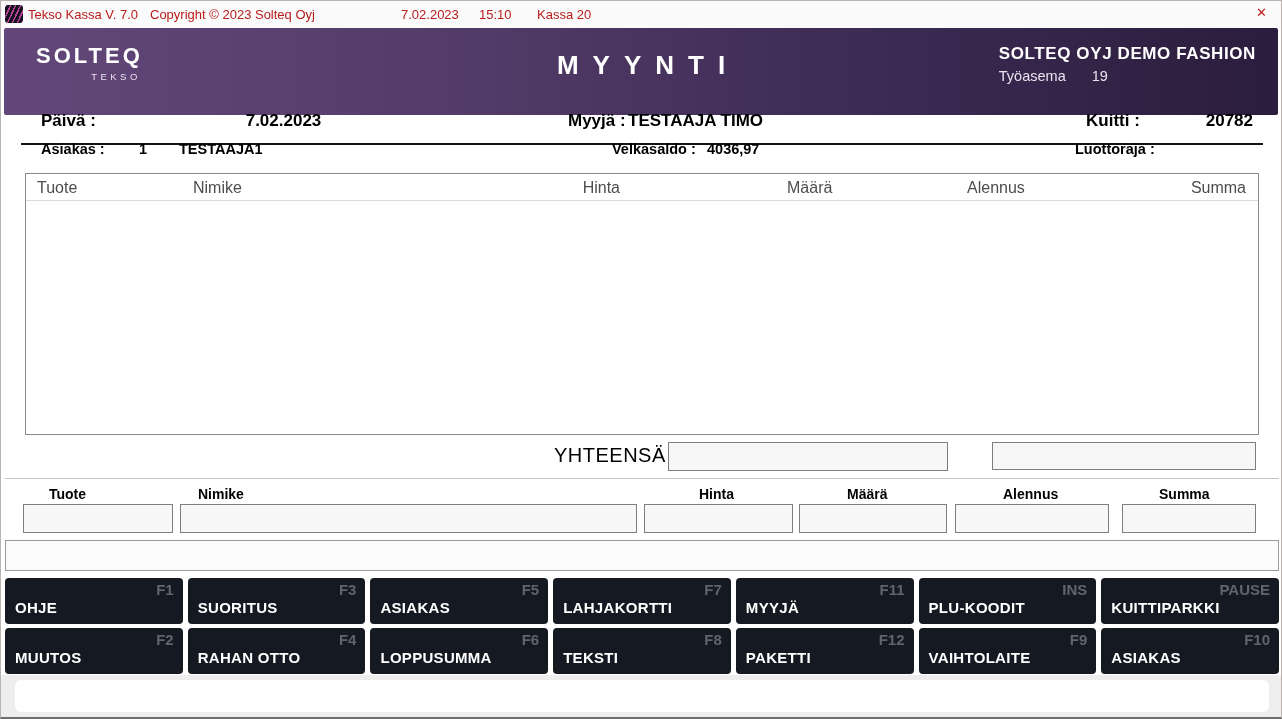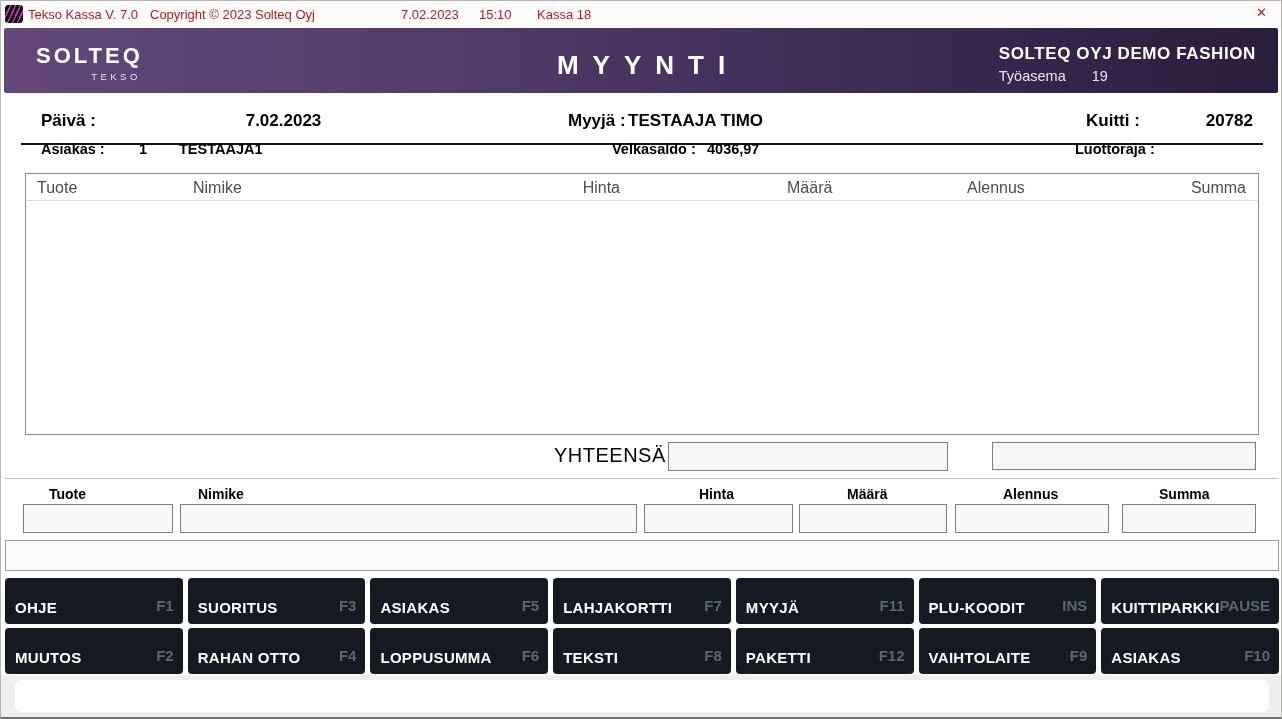--- a/index.html
+++ b/index.html
@@ -17,21 +17,21 @@
     background:repeating-linear-gradient(115deg,#b84193 0 1.5px,#170f22 1.5px 4.5px);
   }
   .tb-title { left:27px; }
   .tb-copy  { left:149px; }
   .tb-date  { left:400px; }
   .tb-time  { left:478px; }
   .tb-kassa { left:536px; }
   .tb-close { right:10px; left:auto !important; top:4px !important; font-size:16px; color:#7a7a7a; cursor:default; padding:0 4px; }
   
   .header {
-    position:absolute; left:3px; right:3px; top:27px; height:65px; border-radius:2px;
+    position:absolute; left:3px; right:3px; top:27px; height:87px; border-radius:2px;
     background:linear-gradient(90deg,#63477a 0%,#533c69 35%,#3b2a52 70%,#2b1d3d 100%);
     color:#fff;
   }
   .logo { position:absolute; left:32px; top:15px; text-align:right; }
   .logo-main { font-size:22px; font-weight:bold; letter-spacing:3px; }
   .logo-sub  { font-size:9.5px; letter-spacing:3.5px; color:#e8e2ee; margin-top:2px; margin-right:2px; }
   .header-title {
     position:absolute; left:0; right:0; top:22px; text-align:center;
     font-size:26px; font-weight:bold; letter-spacing:14px; text-indent:14px;
   }
@@ -68,37 +68,37 @@
          font-family:"Liberation Sans",sans-serif; font-size:15px; padding:0 6px; }
   .i0{left:22px;width:150px;} .i1{left:179px;width:457px;} .i2{left:643px;width:149px;}
   .i3{left:798px;width:148px;} .i4{left:954px;width:154px;} .i5{left:1121px;width:134px;}
   .command-bar { position:absolute; left:4px; top:539px; width:1274px; height:31px;
     background:#fbfbfb; border:1px solid #9a9a9a; font-family:"Liberation Sans",sans-serif; font-size:15px; padding:0 8px; }
   
   .btn-grid { position:absolute; left:4px; top:577px; width:1274px;
     display:grid; grid-template-columns:repeat(7,1fr); gap:4px 5px; grid-auto-rows:46px; }
   .btn { position:relative; background:#151a22; border-radius:4px; cursor:pointer; }
   .btn .lbl { position:absolute; left:10px; bottom:8px; color:#fff; font-size:15px; font-weight:bold; letter-spacing:.3px; white-space:nowrap; }
-  .btn .key { position:absolute; right:9px; top:3px; color:#5d6570; font-size:15px; font-weight:bold;margin-top:16px; }
+  .btn .key { position:absolute; right:9px; top:3px; color:#5d6570; font-size:15px; font-weight:bold; }
   
   .bottom-strip { position:absolute; left:0; right:0; top:674px; height:45px; background:#efeeee; }
   .bottom-bar { position:absolute; left:14px; top:5px; width:1254px; height:32px; background:#ffffff; border-radius:6px; }
 </style>
 </head>
 <body>
 
 <div class="window">
 
   <div class="titlebar">
     <div class="app-icon"></div>
     <span class="tb-title">Tekso Kassa V. 7.0</span>
     <span class="tb-copy">Copyright © 2023 Solteq Oyj</span>
     <span class="tb-date">7.02.2023</span>
     <span class="tb-time">15:10</span>
-    <span class="tb-kassa">Kassa 18</span>
+    <span class="tb-kassa">Kassa 20</span>
     <span class="tb-close">✕</span>
   </div>
 
   <div class="header">
     <div class="logo">
       <div class="logo-main">SOLTEQ</div>
       <div class="logo-sub">TEKSO</div>
     </div>
     <div class="header-title">MYYNTI</div>
     <div class="header-right">

